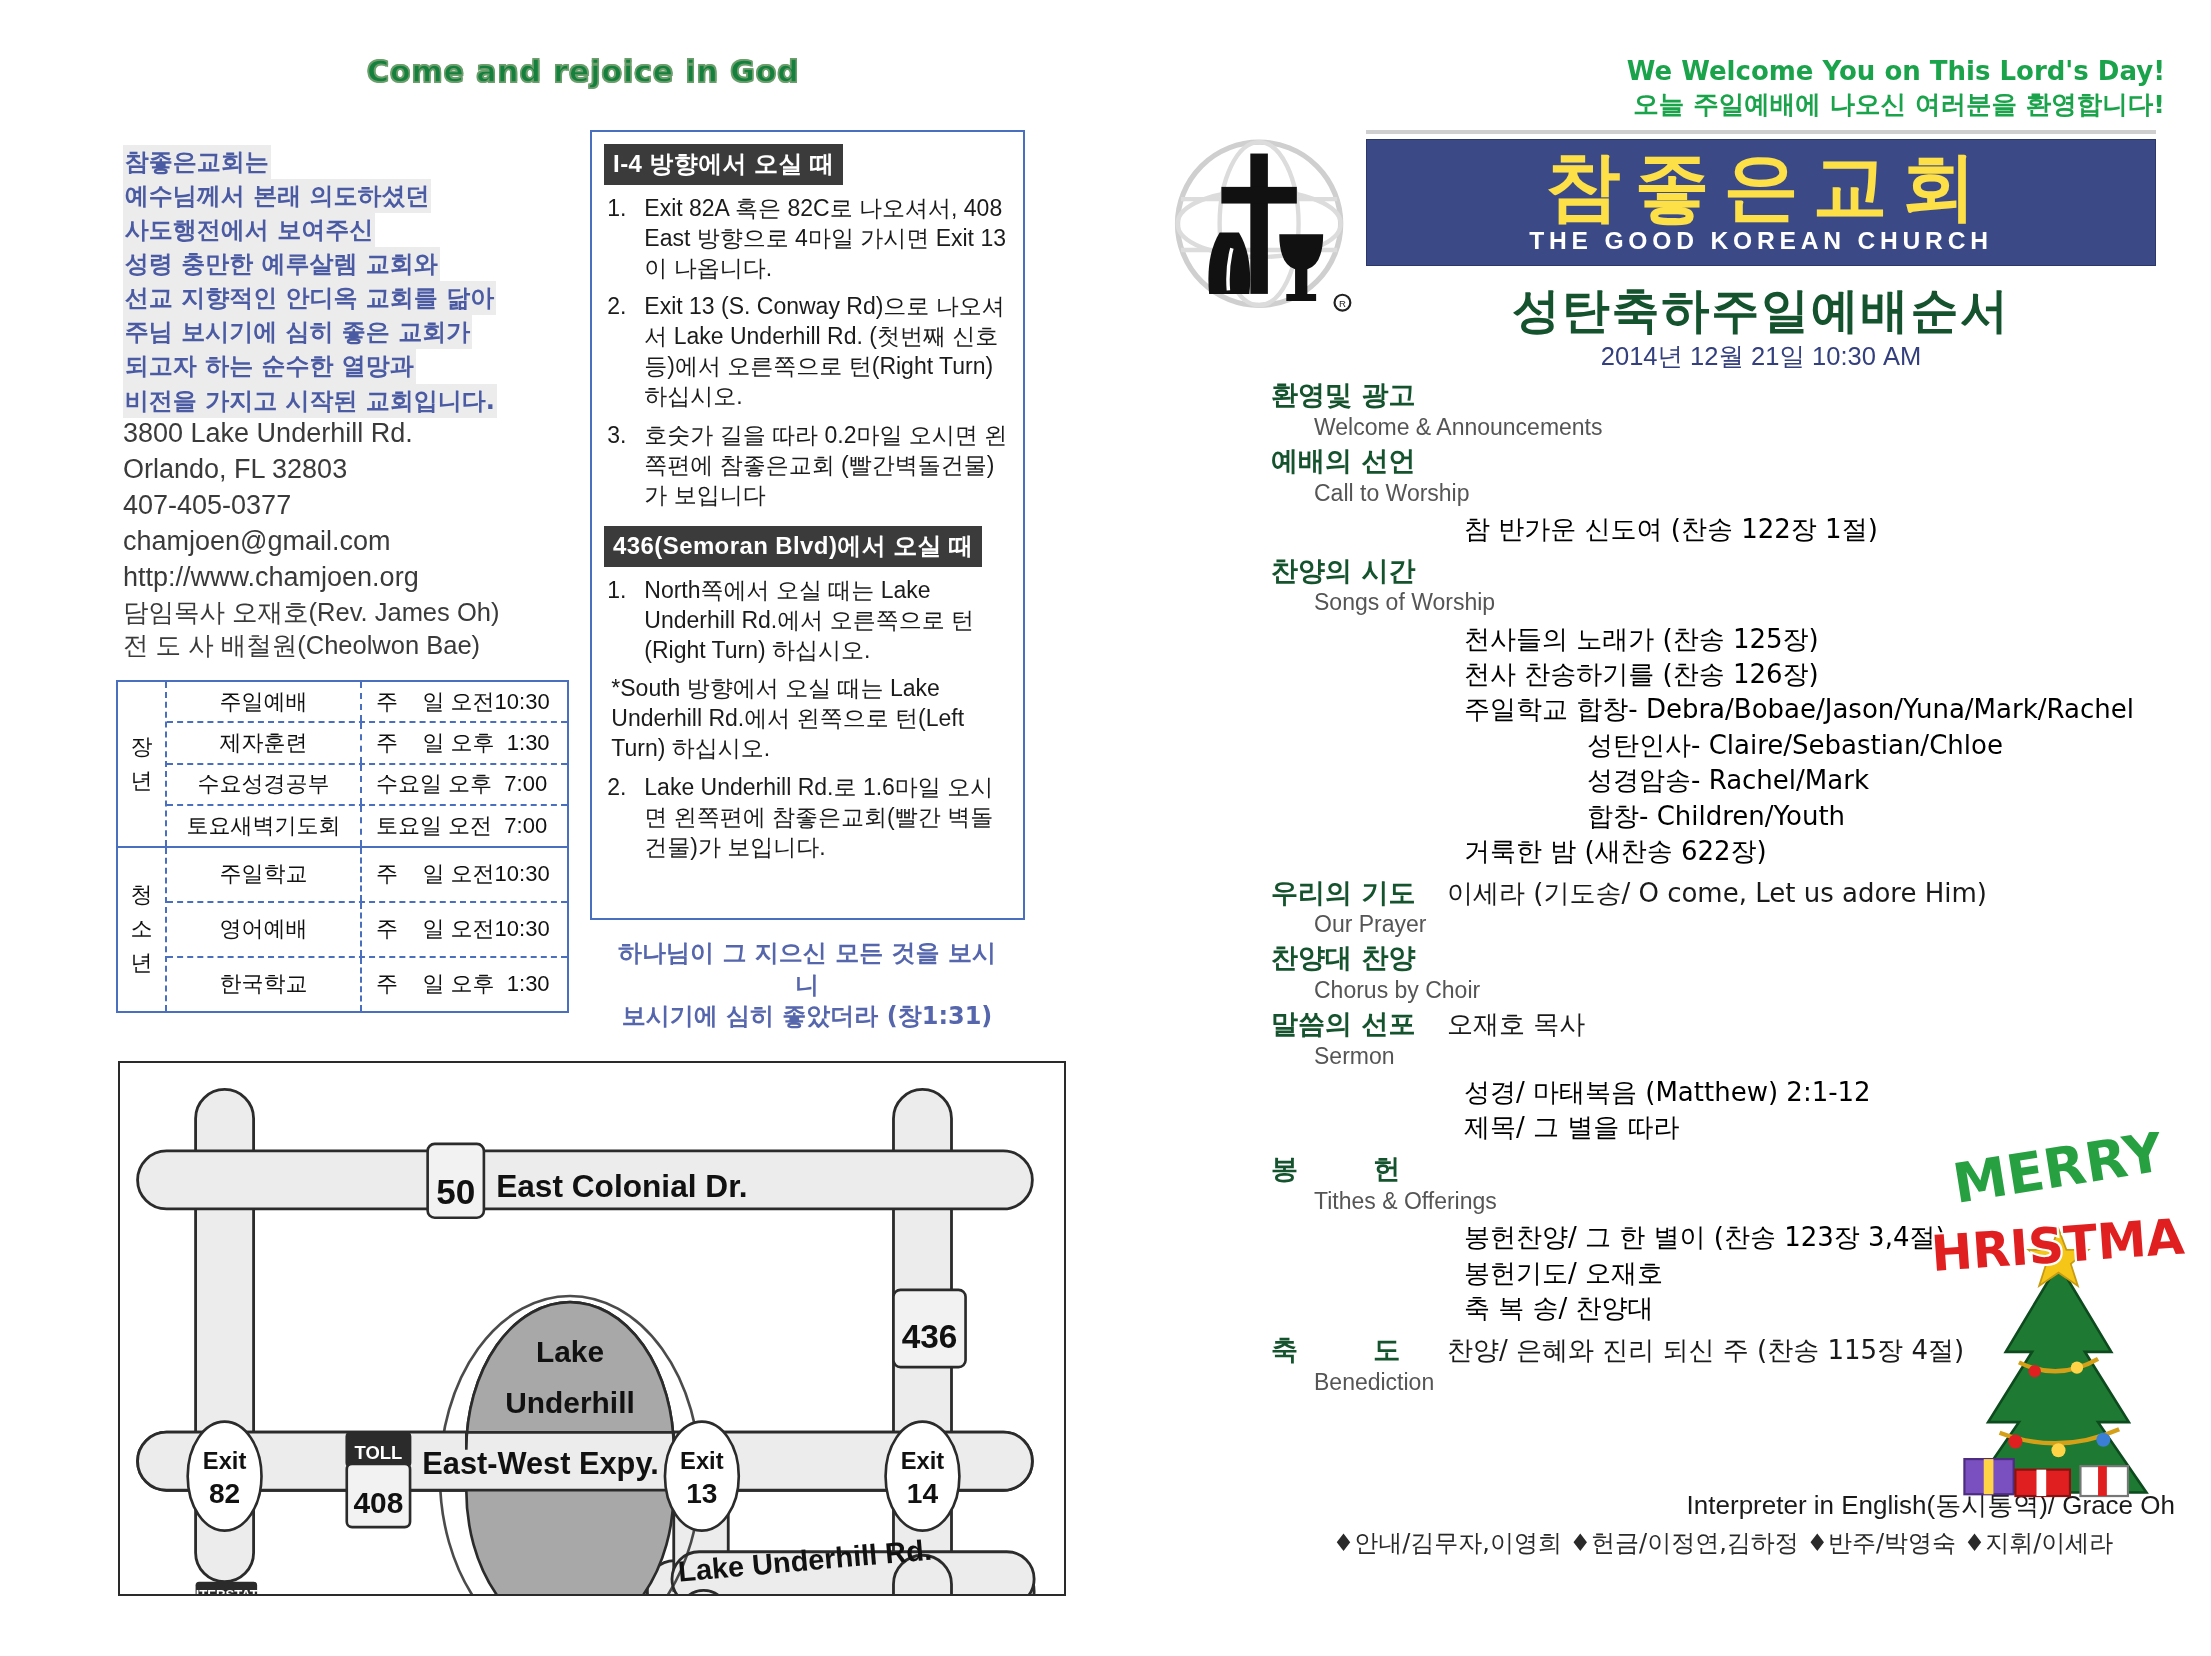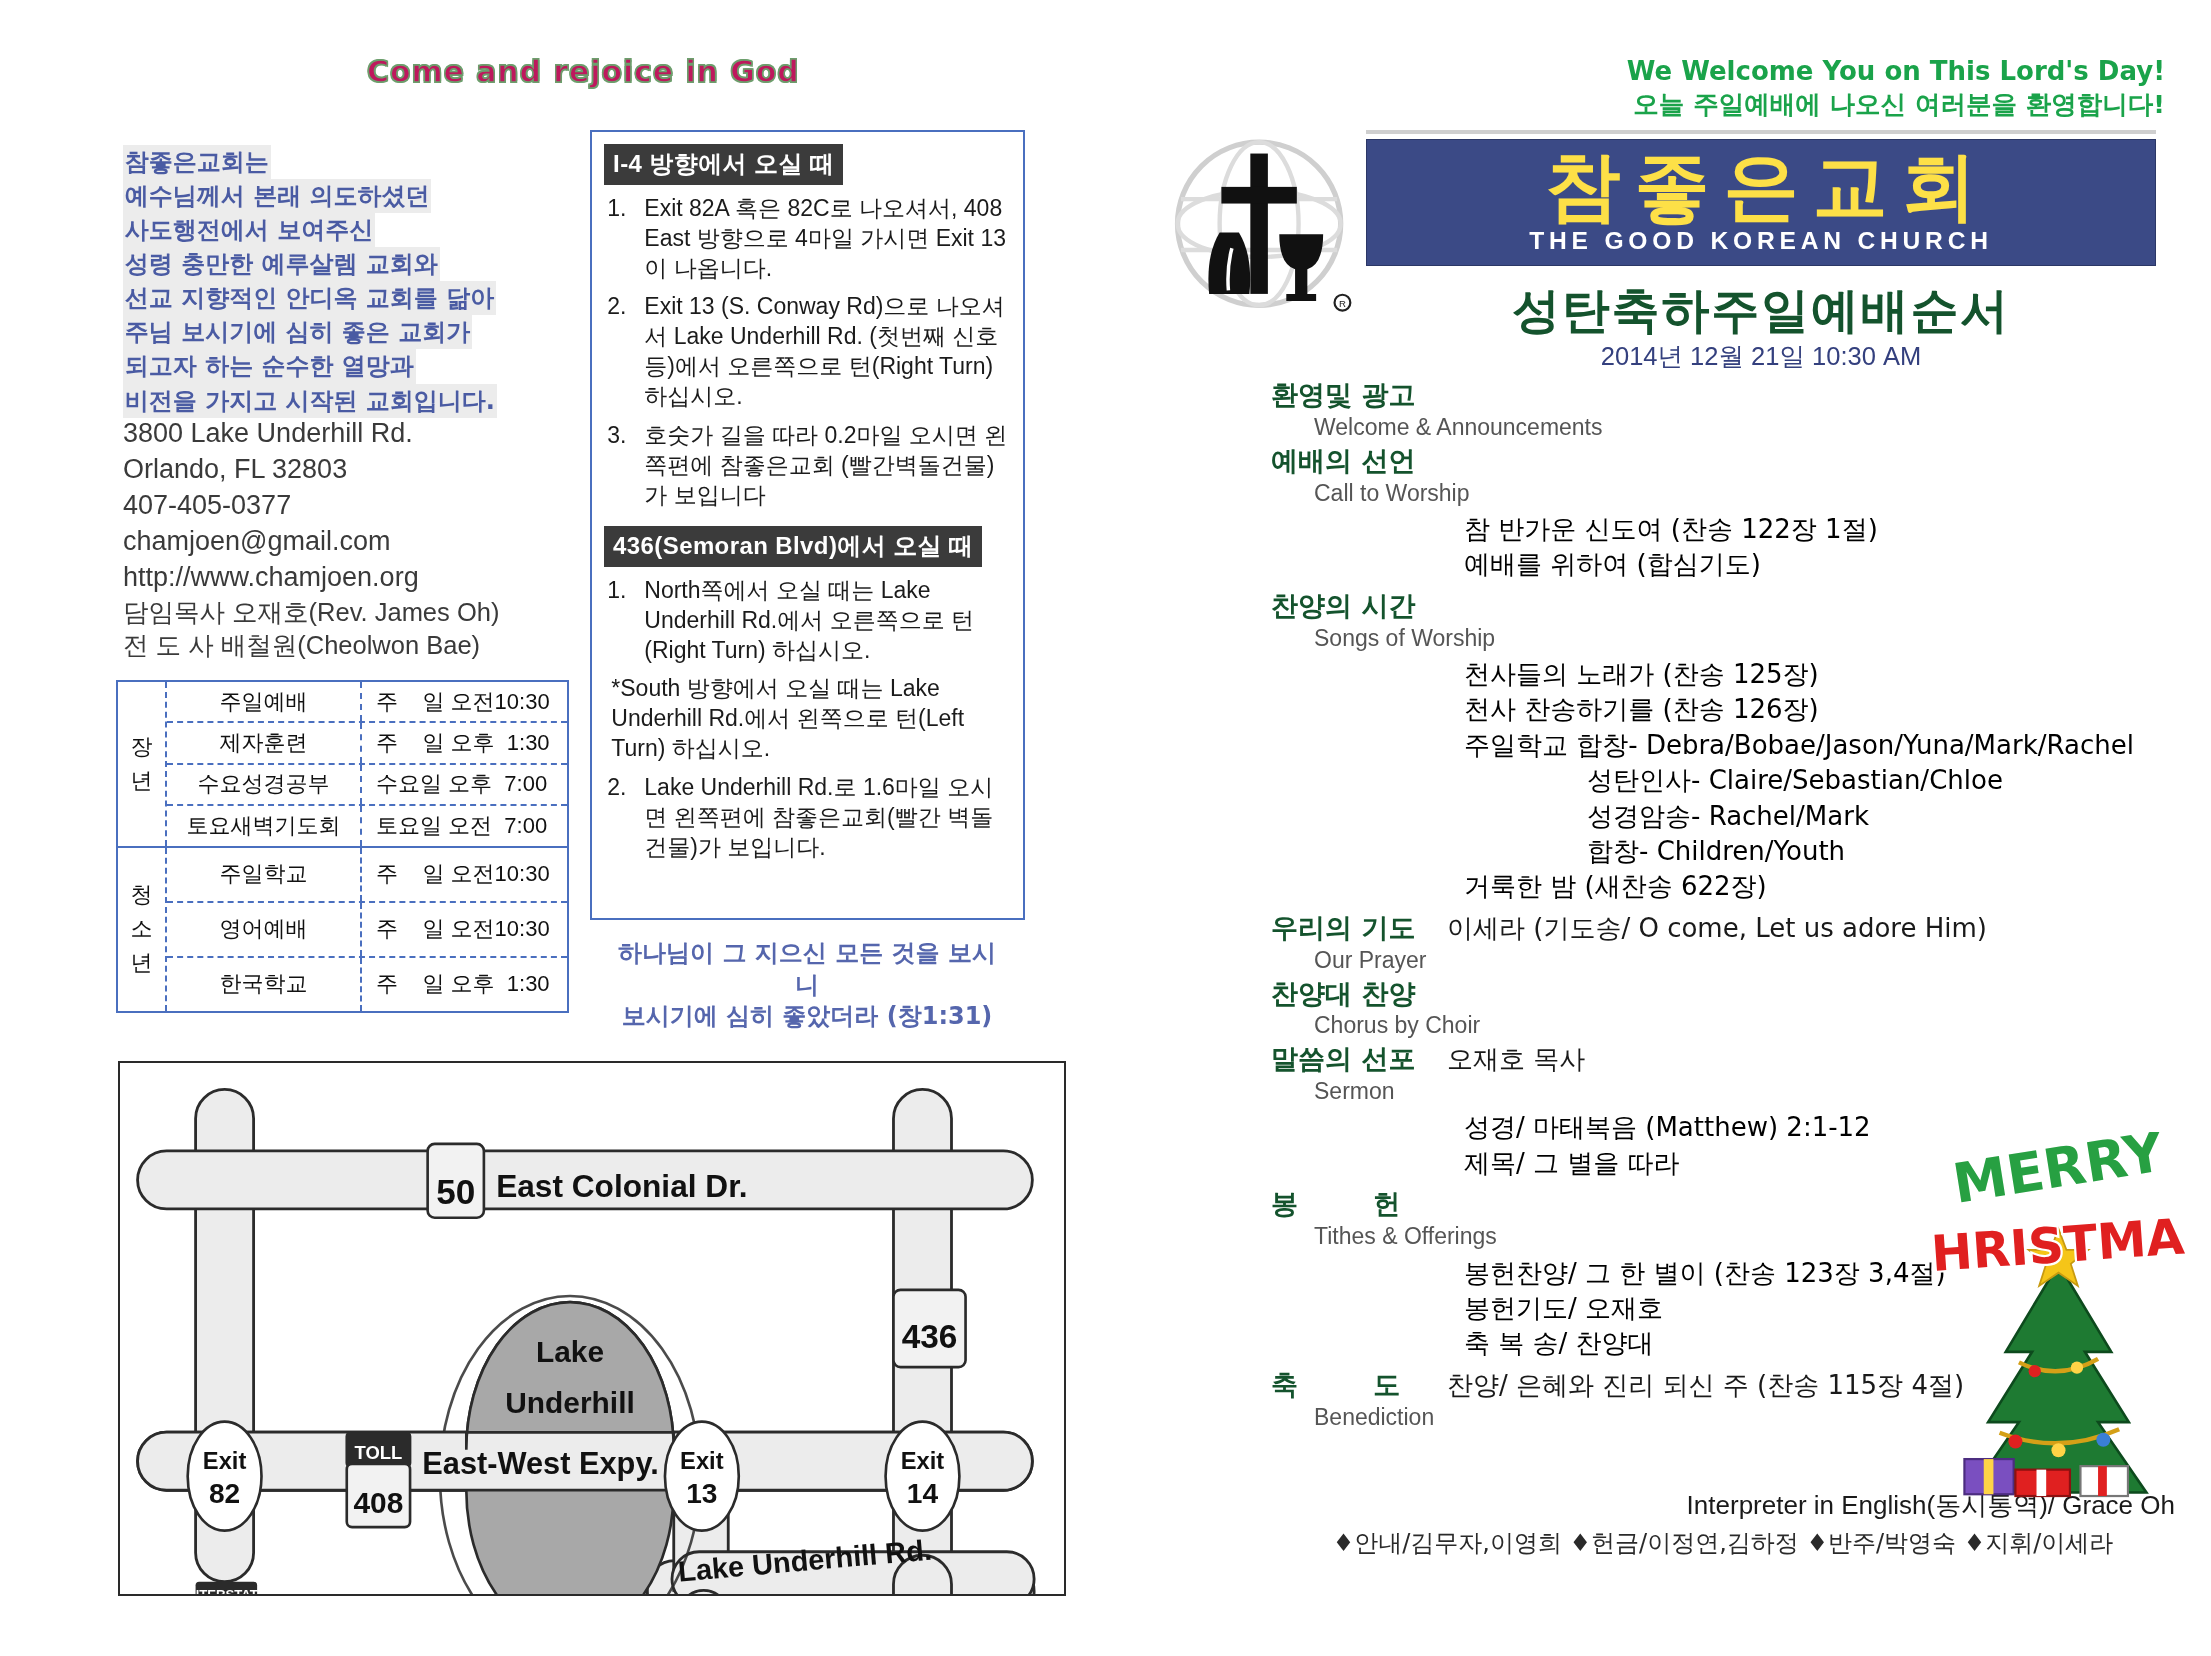--- a/index.html
+++ b/index.html
@@ -10,21 +10,21 @@
   }
   .page{position:relative;width:2211px;height:1656px;}
 
   
   .abs{position:absolute;}
 
   
   #tagline{
     left:367px;top:54px;
     font-size:30px;font-weight:bold;letter-spacing:0.9px;
-    color:#be185d;
+    color:#15803d;
     -webkit-text-stroke:1.3px #6d9f6d;
     text-shadow:
       -0.9px -0.9px 0 #6d9f6d, 0.9px -0.9px 0 #6d9f6d,
       -0.9px  0.9px 0 #6d9f6d, 0.9px  0.9px 0 #6d9f6d;
     font-family:"DejaVu Sans",sans-serif;
   }
 
   
   #welcome{
     right:46px;top:54px;text-align:right;color:#1aa34a;
@@ -431,21 +431,20 @@
       <div class="oi-en">Welcome &amp; Announcements</div>
     </div>
 
     <div class="oitem">
       <div class="oi-head">
         <span class="oi-kr">예배의 선언</span>
       </div>
       <div class="oi-en">Call to Worship</div>
       <div class="oi-lines">
         <div class="oline ind1">참 반가운 신도여 (찬송 122장 1절)</div>
-        <div class="oline ind1">예배를 위하여 (합심기도)</div>
       </div>
     </div>
 
     <div class="oitem">
       <div class="oi-head">
         <span class="oi-kr">찬양의 시간</span>
       </div>
       <div class="oi-en">Songs of Worship</div>
       <div class="oi-lines">
         <div class="oline ind1">천사들의 노래가 (찬송 125장)</div>

